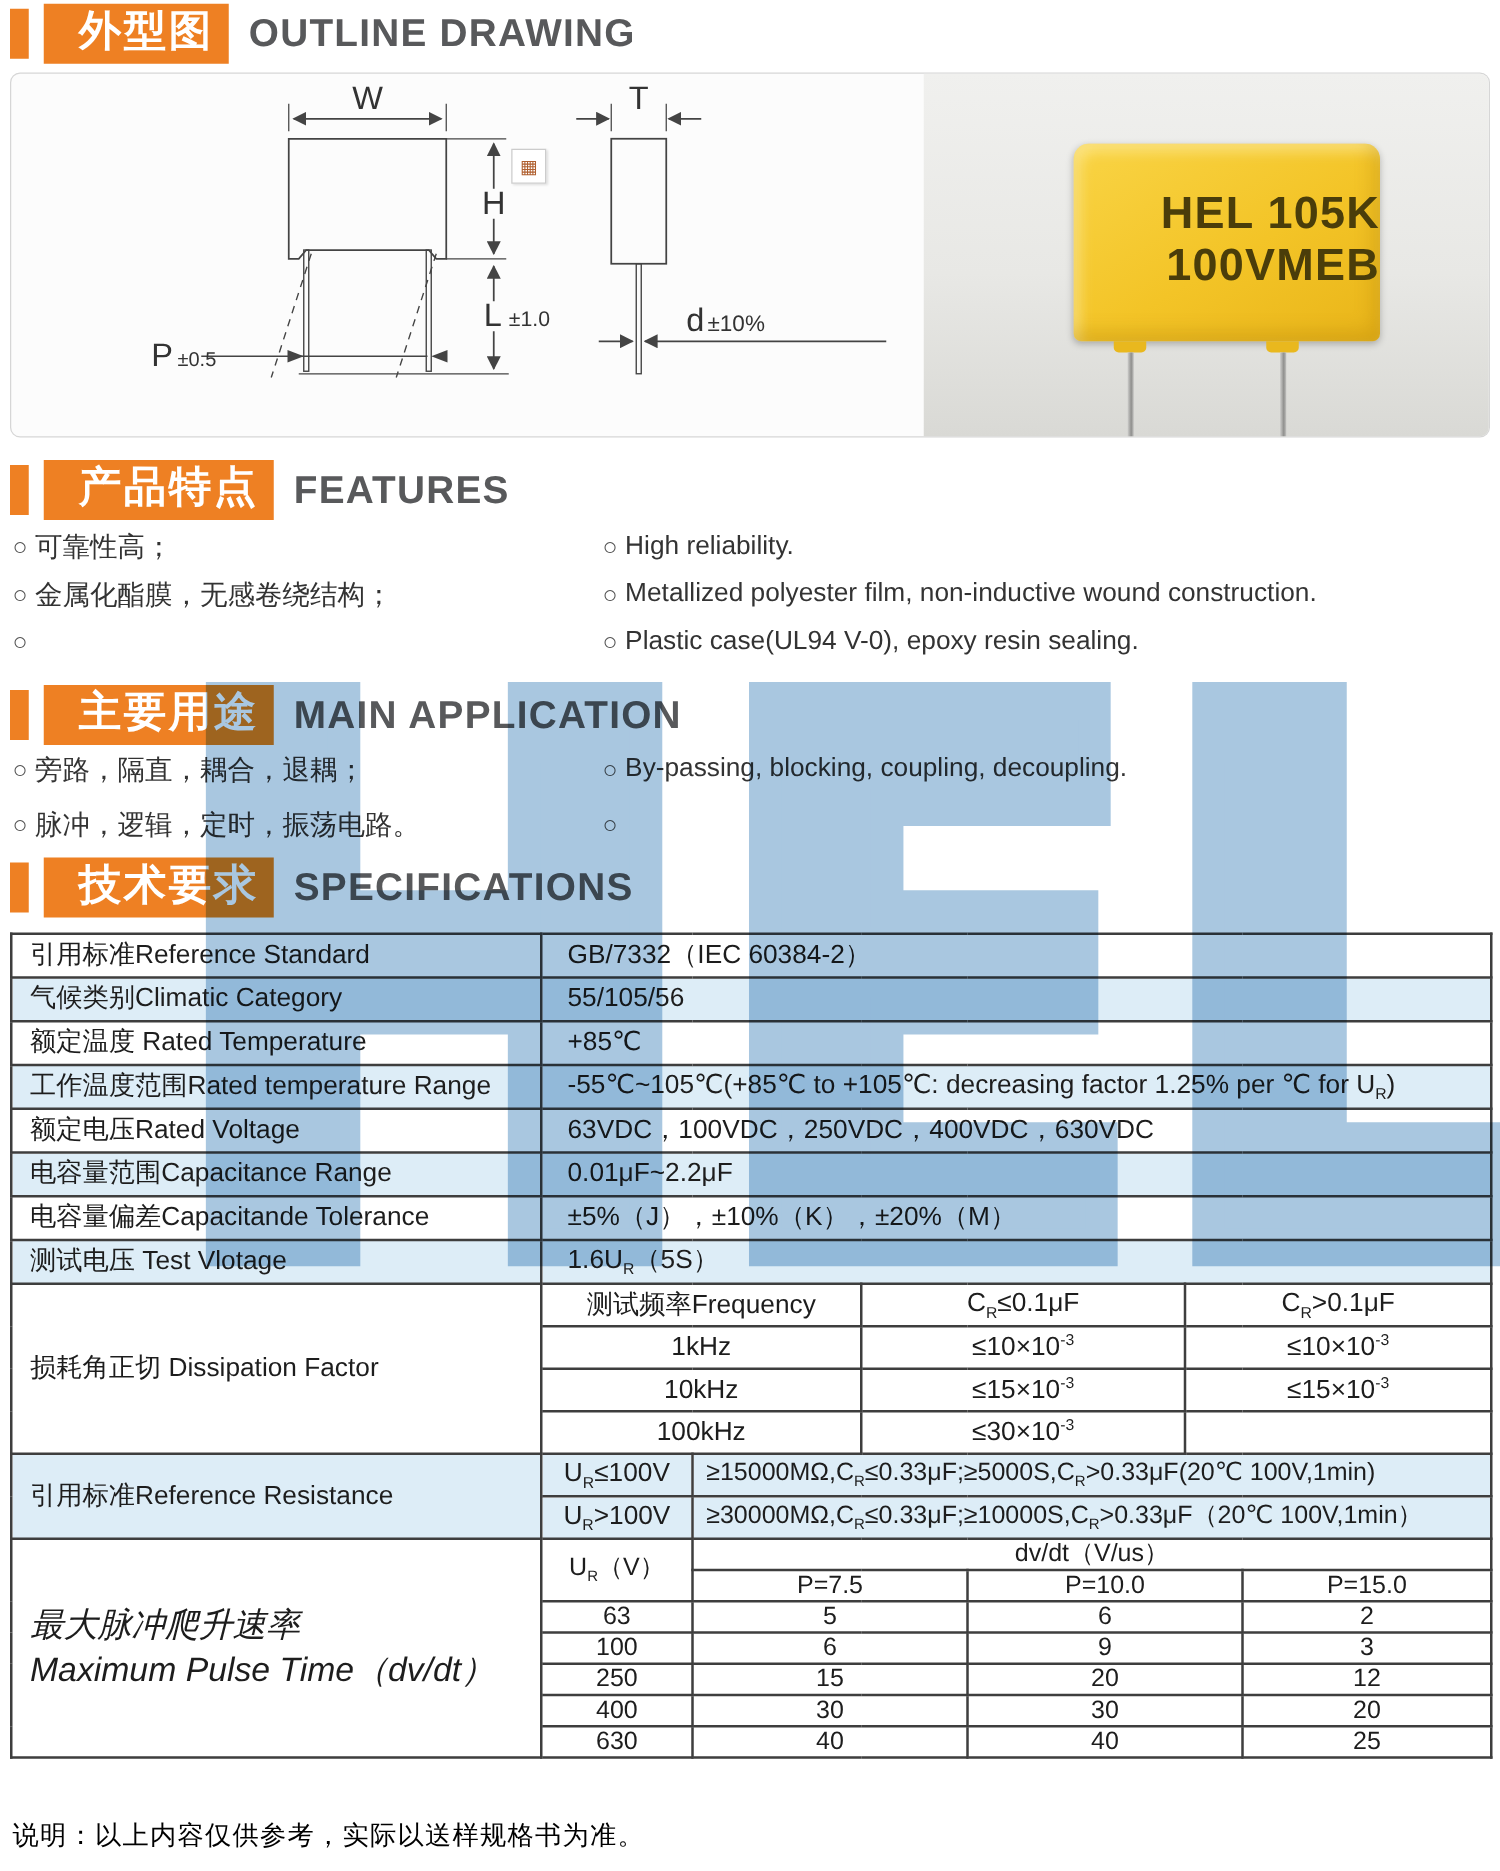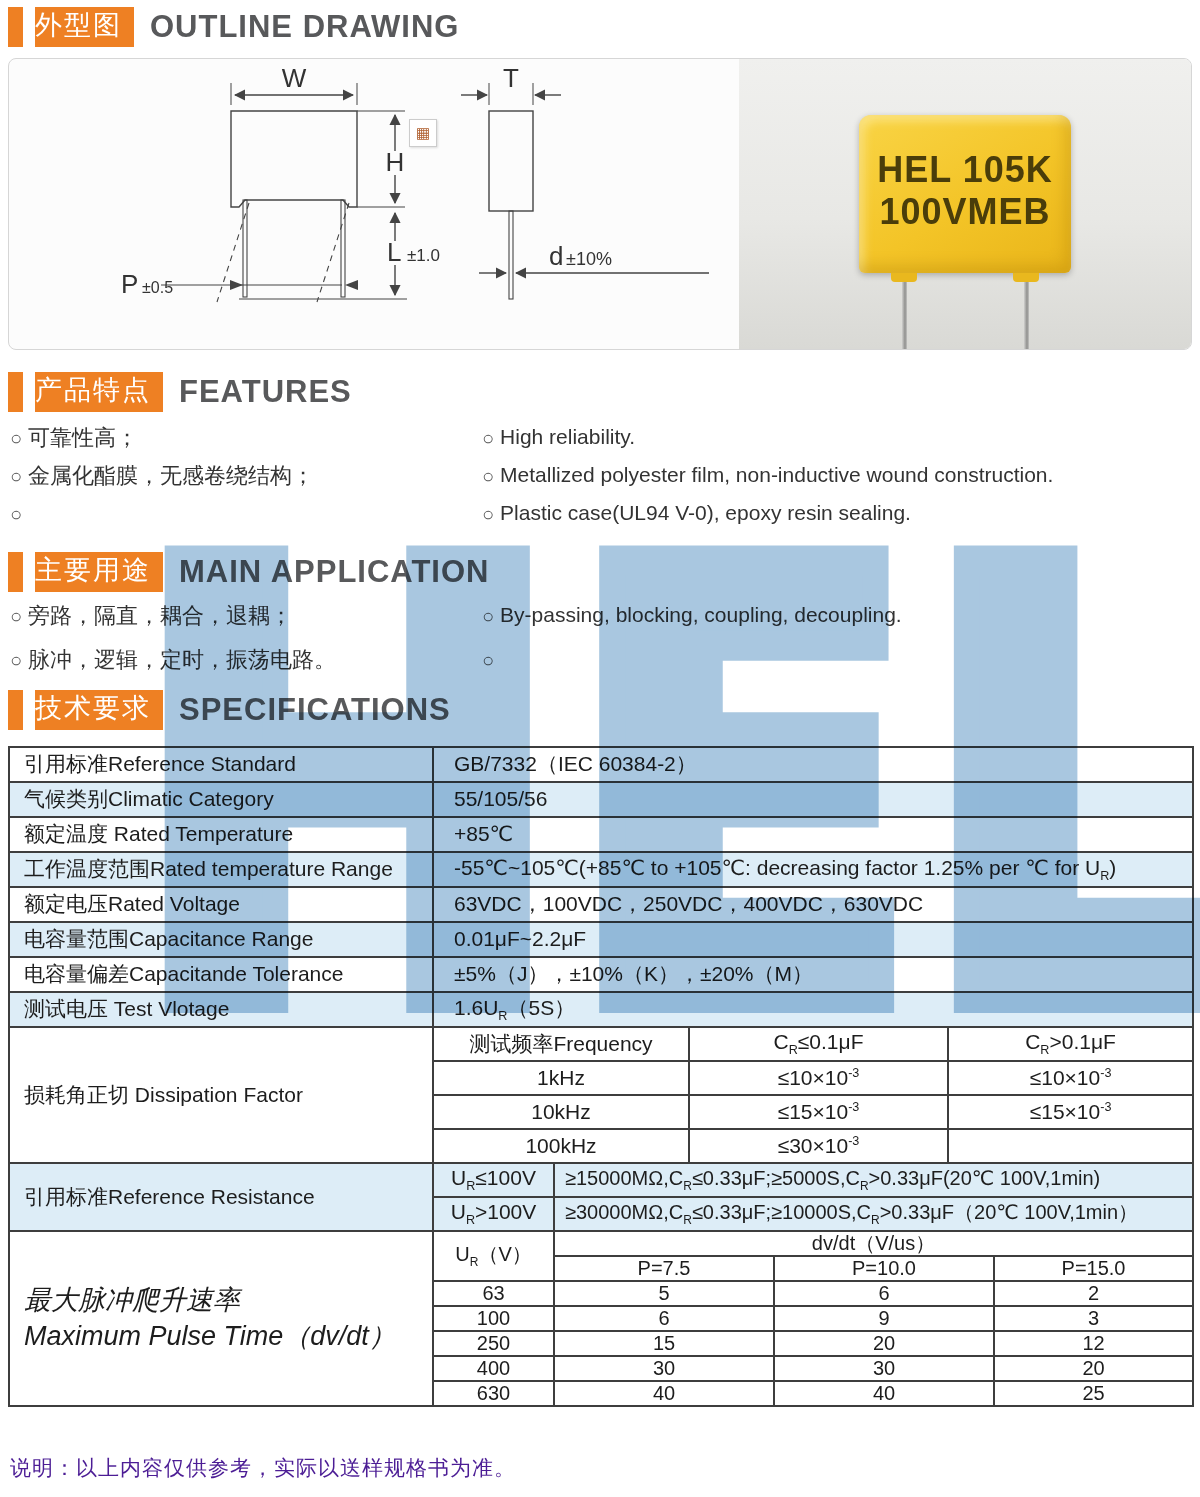--- a/index.html
+++ b/index.html
@@ -4,22 +4,22 @@
 <style>
   html,body{margin:0;padding:0;}
   body{
     width:1200px;height:1497px;position:relative;overflow:hidden;background:#ffffff;
     font-family:"Liberation Sans","DejaVu Sans",sans-serif;color:#222;
   }
   
   .sec{position:absolute;left:8px;display:flex;align-items:center;height:42px;}
   .bar{width:15px;height:40px;background:#ee8023;margin-right:12px;}
   .badge{
-    background:#ee8023;color:#fff;font-weight:normal;font-size:27px;
-    padding:4px 12px 6px 0;letter-spacing:2px;line-height:1.1;
+    background:#ee8023;color:#fff;font-weight:bold;font-size:34px;
+    padding:4px 12px 6px 28px;letter-spacing:2px;line-height:1.1;
   }
   .title{font-size:31px;font-weight:bold;color:#58595b;margin:0 0 0 16px;letter-spacing:1px;}
   
   #outline-panel{
     position:absolute;top:58px;left:8px;width:1184px;height:292px;
     background:#fcfcfc;border:1px solid #d6d6d6;border-radius:8px;box-sizing:border-box;
   }
   #outline-panel svg{position:absolute;left:0;top:0;}
   .mini-icon{
     position:absolute;left:400px;top:60px;width:26px;height:26px;background:#fff;
@@ -27,21 +27,21 @@
     display:flex;align-items:center;justify-content:center;font-size:15px;color:#b06030;
   }
   .photo{
     position:absolute;right:0;top:0;width:452px;height:290px;border-radius:0 7px 7px 0;
     background:linear-gradient(180deg,#f0f0ee 0%,#e8e8e5 55%,#d9d9d5 100%);overflow:hidden;
   }
   .cap{
     position:absolute;left:120px;top:56px;width:212px;height:158px;
     background:linear-gradient(150deg,#f9d445 0%,#f3c427 55%,#e9b519 100%);
     border-radius:12px 12px 6px 6px;box-shadow:0 2px 6px rgba(0,0,0,.25), inset -6px -8px 14px rgba(160,110,0,.25), inset 5px 6px 10px rgba(255,240,170,.6);
-    text-align:center;font-weight:bold;color:#4a3d0a;font-size:36px;letter-spacing:1px;
+    text-align:right;font-weight:bold;color:#4a3d0a;font-size:36px;letter-spacing:1px;padding-left:33px;
   }
   .cap .ln1{margin-top:34px;}
   .cap .foot{position:absolute;top:158px;width:26px;height:9px;background:#e9b81e;border-radius:0 0 4px 4px;}
   .cap .f1{left:32px;} .cap .f2{left:154px;}
   .cap .lead{position:absolute;top:167px;width:5px;height:70px;background:linear-gradient(90deg,#d0d0ce,#8f8f8d 60%,#c2c2c0);}
   .cap .l1{left:43px;} .cap .l2{left:165px;}
   
   .list{position:absolute;}
   .li{height:38px;font-size:22px;color:#333;display:flex;align-items:flex-start;line-height:1.25;}
   .li .blt{color:#555;margin-right:6px;font-size:20px;line-height:1.4;}
@@ -52,21 +52,21 @@
   table{border:2px solid #d946ef;}
   tr.h37 td{height:33px;} tr.h36 td{height:32px;} tr.h26 td{height:22px;} tr.h27 td{height:23px;}
   td.lbl{padding-left:14px;text-align:left;vertical-align:middle;}
   td.val{padding-left:20px;text-align:left;vertical-align:middle;}
   td.c{text-align:center;vertical-align:middle;}
   tr.blue td{background:#ddedf7;}
   sub{font-size:60%;} sup{font-size:60%;}
   .plabel{font-size:27px;line-height:1.3;font-style:italic;}
   tr.h26 td, tr.h27 td{font-size:20px;}
   
-  #note{position:absolute;left:10px;top:1454px;font-size:21px;color:#4c1d95;letter-spacing:1px;}
+  #note{position:absolute;left:10px;top:1454px;font-size:21px;color:#000000;letter-spacing:1px;}
   
   .wm{
     position:absolute;left:118px;top:520px;z-index:10;pointer-events:none;
     mix-blend-mode:multiply;
   }
   .wm text{font-family:"DejaVu Sans","Liberation Sans",sans-serif;font-weight:bold;}
   
   .dimtxt{font-family:"Liberation Sans",sans-serif;fill:#333;}
 </style>
 </head>

